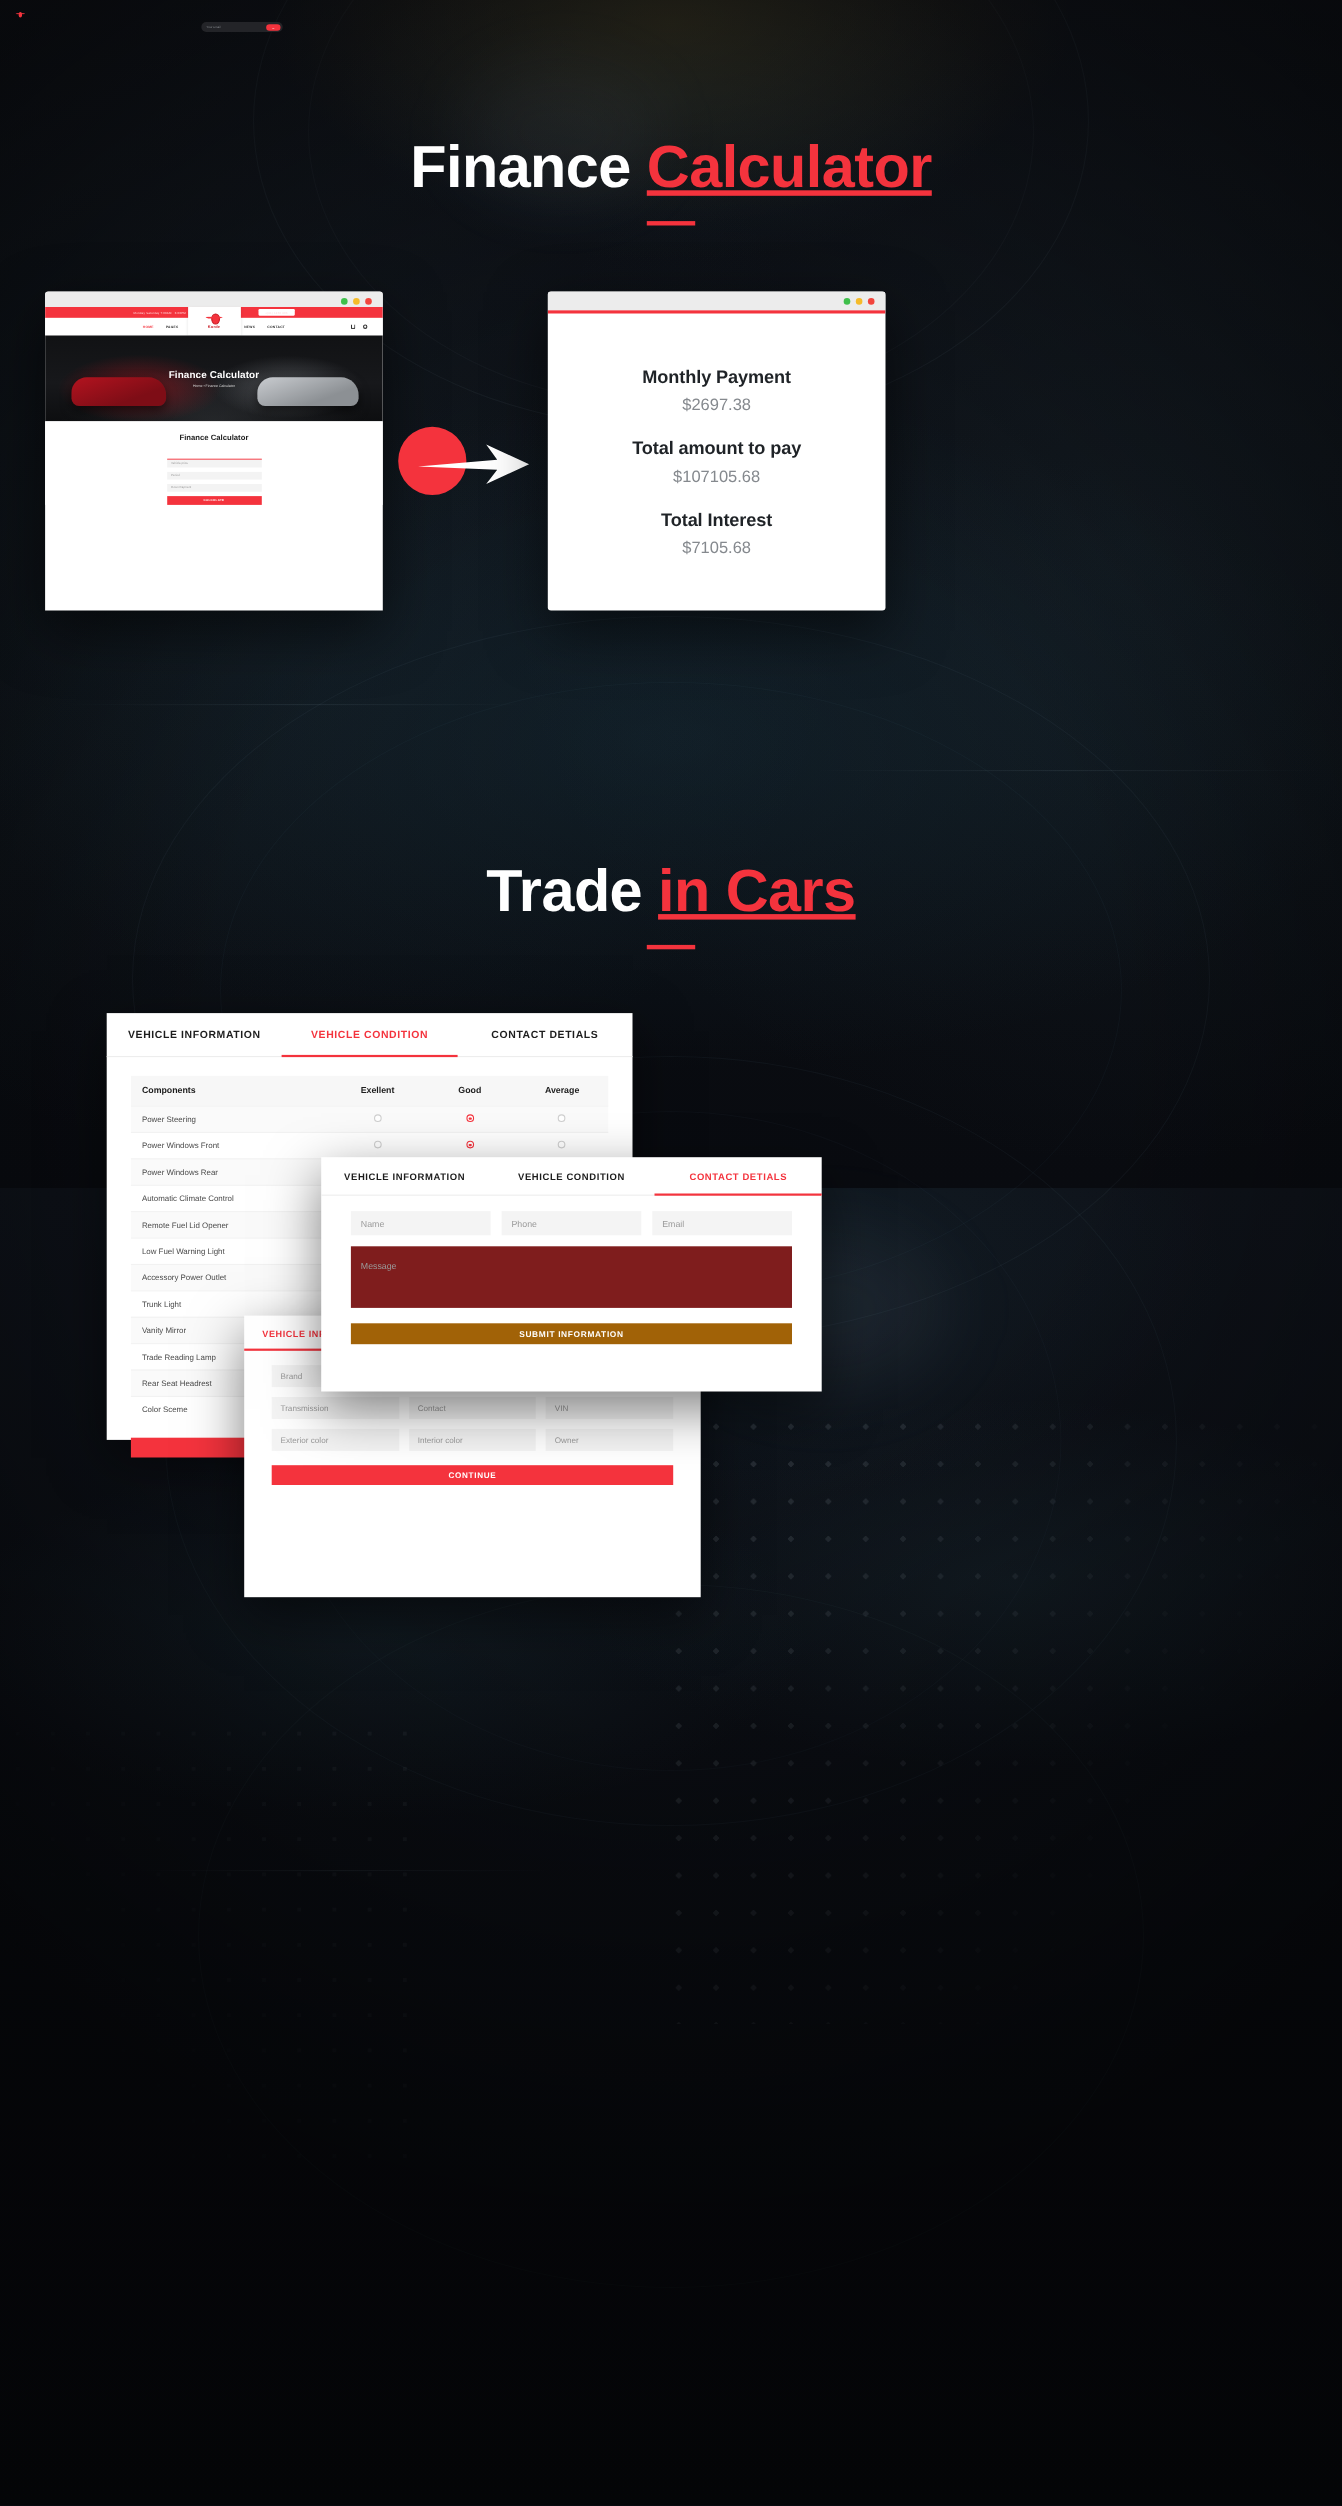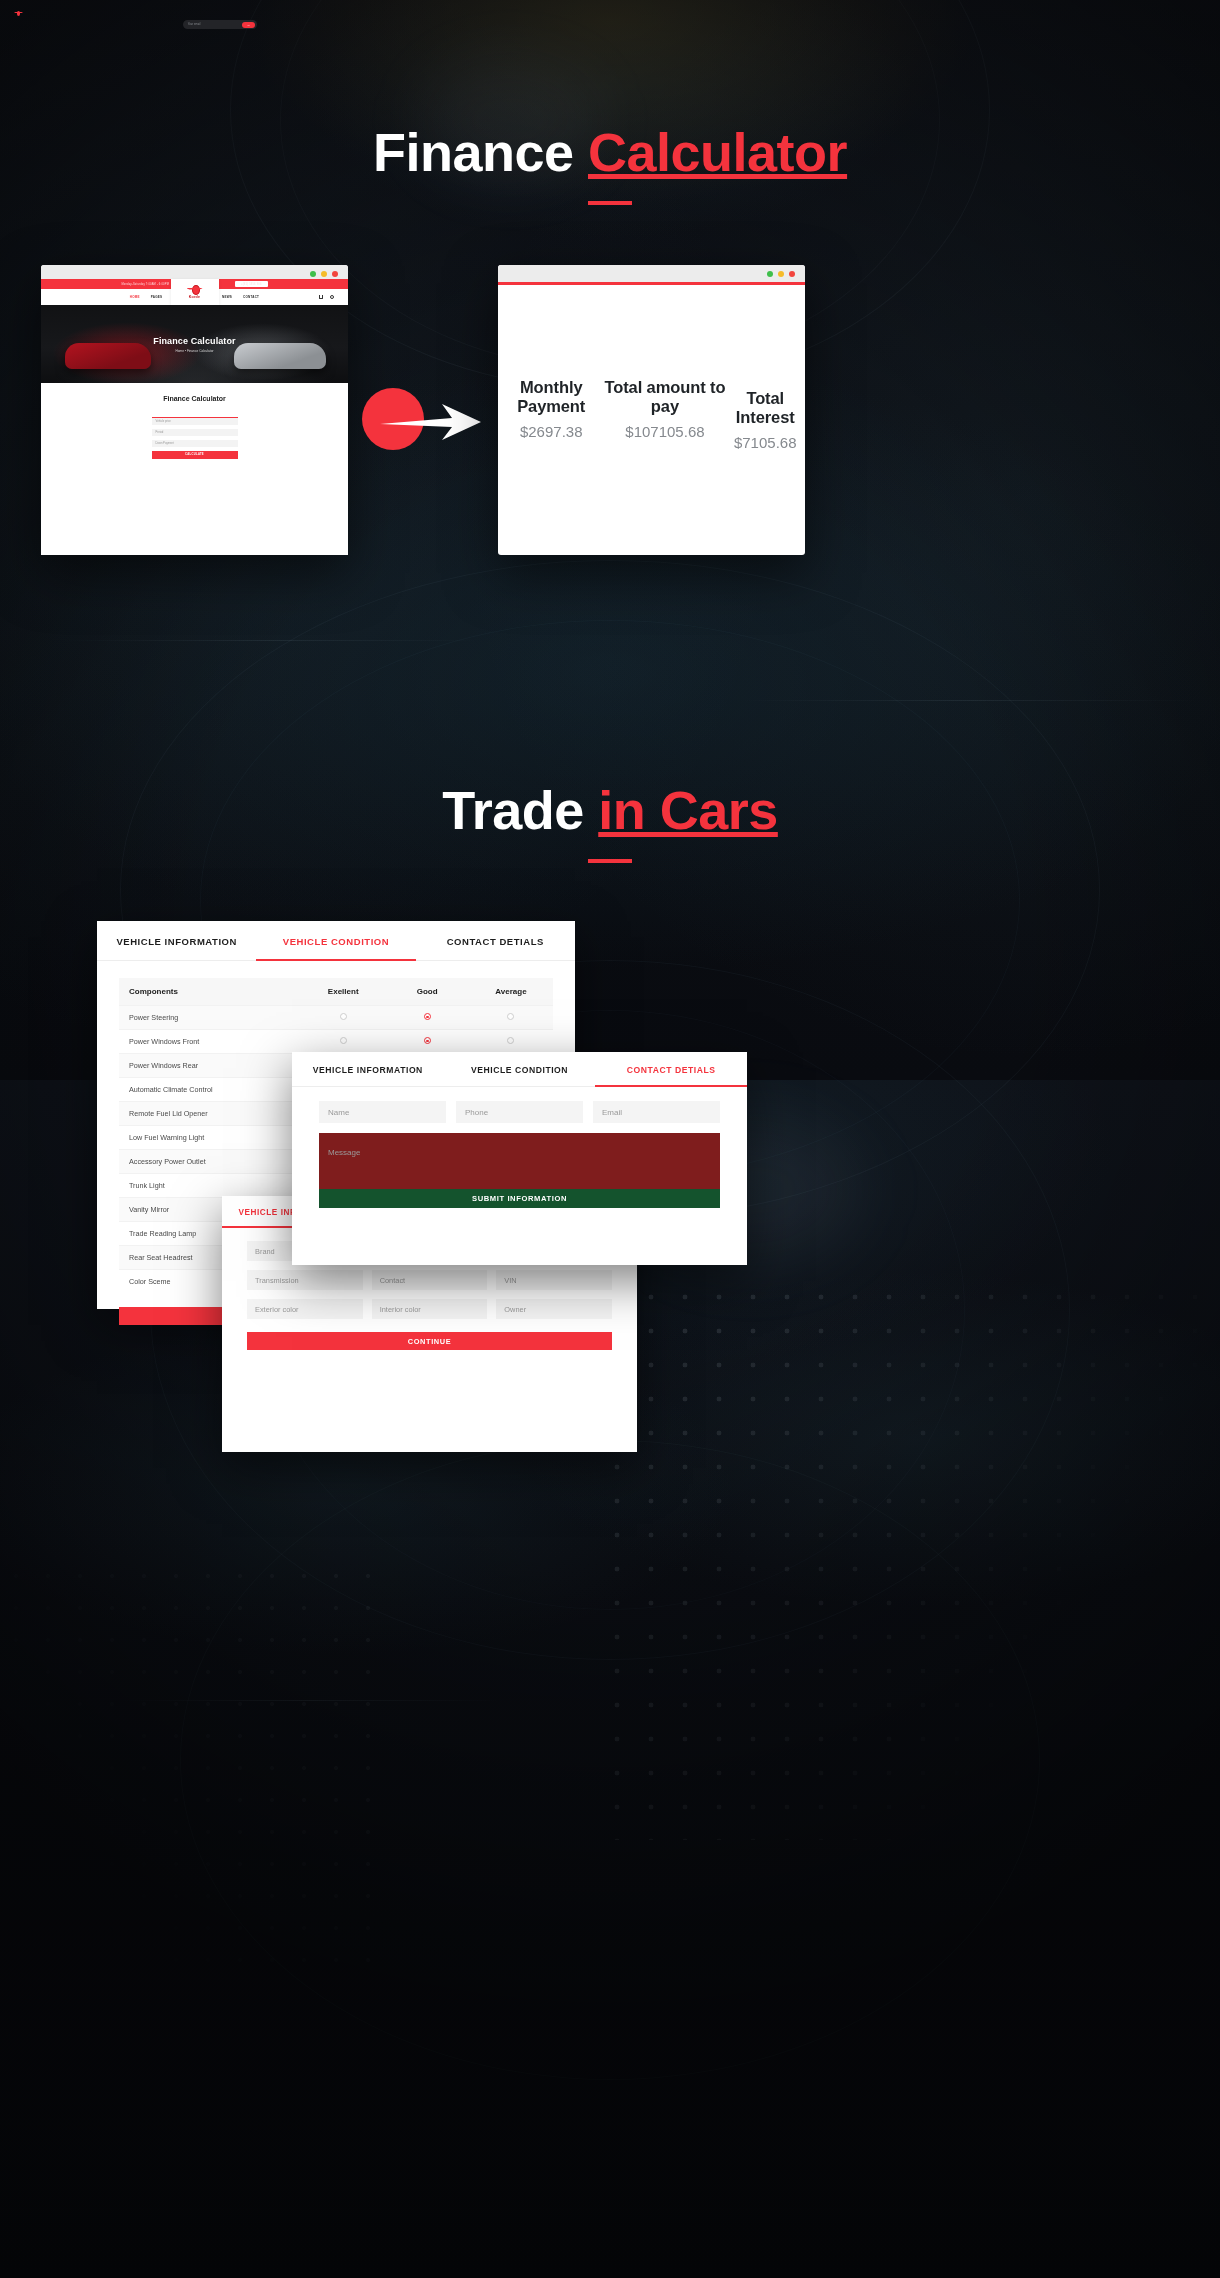--- a/index.html
+++ b/index.html
@@ -162,21 +162,21 @@
   .fc1{background:linear-gradient(180deg,#f7d117,#2b3990)!important;}
   .fc2{background:linear-gradient(180deg,#eb001b,#f79e1b)!important;}
   .fc3{background:#1a6fc4!important;}
   .fc4{background:linear-gradient(180deg,#fff,#c00)!important;}
   .fbottom{display:flex;justify-content:space-between;padding:5px 14px 0;}
   .fbottom span{font-size:2.5px;color:#7e8186;}
   .fbottom span em{color:#f4333d;font-style:normal;}
 
   
   #mock-right{left:498px;top:265px;width:307px;height:290px;border-radius:3px;}
-  .mr-body{height:270px;display:flex;flex-direction:row;align-items:center;justify-content:center;gap:0;}
+  .mr-body{height:270px;display:flex;flex-direction:column;align-items:center;justify-content:center;gap:0;}
   .mr-block{text-align:center;margin-bottom:22px;}
   .mr-block:last-child{margin-bottom:0;}
   .mr-lab{font-size:16.5px;font-weight:700;color:#1f2327;letter-spacing:-.1px;}
   .mr-val{font-size:15px;color:#85898e;margin-top:7px;}
 
   
   #arrow-badge{position:absolute;left:362px;top:388px;width:120px;height:62px;}
   #arrow-badge .circ{position:absolute;left:0;top:0;width:62px;height:62px;border-radius:50%;background:#f4333d;}
   #arrow-badge svg{position:absolute;left:18px;top:14px;}
 
@@ -207,21 +207,21 @@
 
   
   #panel-contact{left:292px;top:1052px;width:455px;height:213px;}
   #panel-contact .tab{padding:13px 0 11px;font-size:8.6px;}
   .cform{padding:14px 27px 0;}
   .frow{display:flex;gap:10px;margin-bottom:10px;}
   .fin{flex:1;height:22px;background:#f4f4f4;display:flex;align-items:center;padding-left:9px;}
   .fin span{font-size:8px;color:#9a9a9a;}
   .ftx{height:56px;background:#7f1d1d;padding:8px 0 0 9px;}
   .ftx span{font-size:8px;color:#9a9a9a;}
-  .fsubmit{height:19px;background:#14532d;display:flex;align-items:center;justify-content:center;}
+  .fsubmit{margin-top:14px;height:19px;background:#a16207;display:flex;align-items:center;justify-content:center;}
   .fsubmit span{font-size:7.6px;font-weight:700;color:#fff;letter-spacing:.6px;}
 
   
   #panel-vehicle{left:222px;top:1196px;width:415px;height:256px;}
   #panel-vehicle .tabs{justify-content:flex-start;}
   #panel-vehicle .tab{flex:1;padding:12px 0 10px;font-size:8.2px;}
   .vform{padding:13px 25px 0;}
   .vrow{display:flex;gap:9px;margin-bottom:9px;}
   .vin-f{flex:1;height:20px;background:#f4f4f4;display:flex;align-items:center;padding-left:8px;}
   .vin-f span{font-size:7.4px;color:#9a9a9a;}

